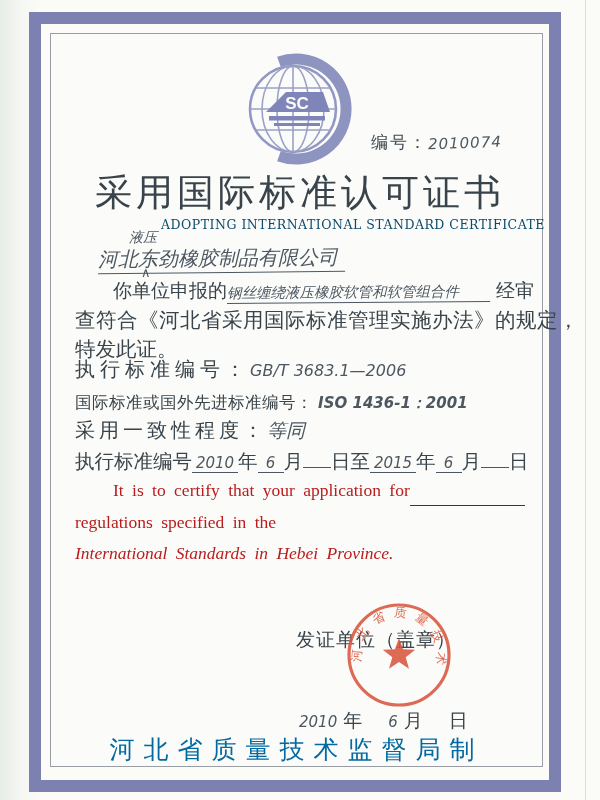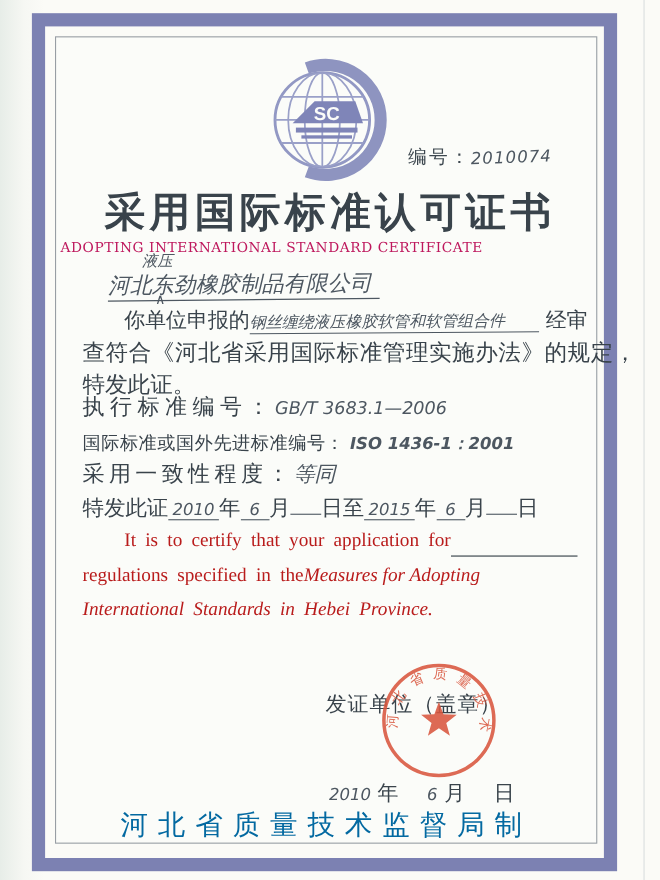--- a/index.html
+++ b/index.html
@@ -26,23 +26,23 @@
 
   .abs { position:absolute; }
 
   
   .logo { left:233px; top:50px; width:158px; height:120px; }
   .cert-no { left:371px; top:131px; font-size:17px; letter-spacing:2px; color:#3d474f; white-space:nowrap; }
   .hand { font-family:"DejaVu Sans", sans-serif; font-style:italic; color:#4d5761; }
   .cert-no .hand { font-size:15px; letter-spacing:1px; display:inline-block; transform:rotate(-2deg); }
 
   .title { left:55px; top:168px; width:490px; text-align:center;
-           font-size:37px; font-weight:bold; letter-spacing:4px; color:#39434b; white-space:nowrap; }
-  .subtitle { left:55px; top:217px; width:490px; text-align:left;
-              font-size:12.5px; letter-spacing:.5px; color:#be185d; white-space:nowrap; }
+           font-size:37px; font-weight:normal; letter-spacing:4px; color:#39434b; white-space:nowrap; }
+  .subtitle { left:55px; top:217px; width:490px; text-align:right;
+              font-size:12.5px; letter-spacing:.5px; color:#0c4a6e; white-space:nowrap; }
 
   
   .insert-note { left:129px; top:229px; font-size:14px; }
   .company-line { left:98px; top:245px; font-size:20px; white-space:nowrap; }
   .company-line .uline { display:inline-block; min-width:247px; border-bottom:1.5px solid #4d5761; transform:rotate(-.6deg); }
   .caret { left:141px; top:265px; font-size:13px; color:#4d5761; }
   .applicant { left:75px; top:278px; width:452px; white-space:nowrap; font-size:19px; }
   .applicant .prefix { margin-left:38px; }
   .applicant .product { font-size:14.5px; display:inline-block; min-width:263px; border-bottom:1.5px solid #4d5761; transform:rotate(-.4deg); }
   .body-line2 { left:75px; top:306px; font-size:20.5px; letter-spacing:.5px; white-space:nowrap; }
@@ -140,31 +140,30 @@
   <span class="lbl">执行标准编号：</span><span class="hand">GB/T 3683.1—2006</span>
 </div>
 <div class="abs field-intl">
   <span class="lbl">国际标准或国外先进标准编号：</span> <span class="hand">ISO 1436-1：2001</span>
 </div>
 <div class="abs field-conf">
   <span class="lbl">采用一致性程度：</span><span class="hand">等同</span>
 </div>
 
 <div class="abs validity">
-  <span>特发此证</span><span class="slot year hand">2010</span><span>年</span><span class="slot month hand">6</span><span>月</span><span class="slot empty"></span><span>日至</span><span class="slot year hand">2015</span><span>年</span><span class="slot month hand">6</span><span>月</span><span class="slot empty"></span><span>日</span>
+  <span>执行标准编号</span><span class="slot year hand">2010</span><span>年</span><span class="slot month hand">6</span><span>月</span><span class="slot empty"></span><span>日至</span><span class="slot year hand">2015</span><span>年</span><span class="slot month hand">6</span><span>月</span><span class="slot empty"></span><span>日</span>
 </div>
 
 <div class="abs english">
   <div class="row">
     <span class="indent sp">It is to certify that your application for</span>
       <span class="fill"></span>
   </div>
   <div class="row">
     <span class="sp">regulations specified in the </span>
-      <span class="it">Measures  for  Adopting</span>
   </div>
   <div class="row">
     <span class="it sp">International Standards in Hebei Province.</span>
   </div>
 </div>
 
 <div class="abs issuer">发证单位（盖章）</div>
 <div class="abs issue-date">
   <span class="hand">2010</span> <span>年</span><span class="gap"></span><span class="hand">6</span> <span>月</span><span class="gap"></span><span>日</span>
 </div>

